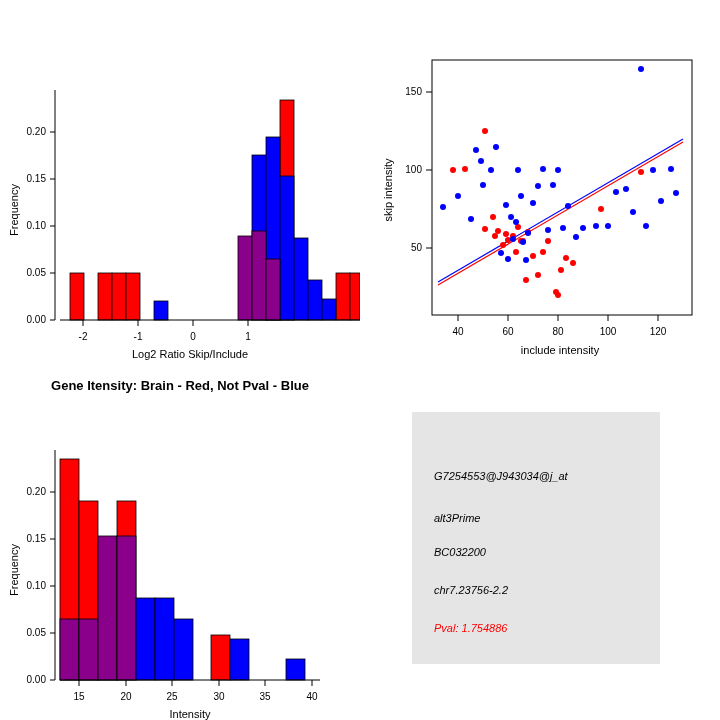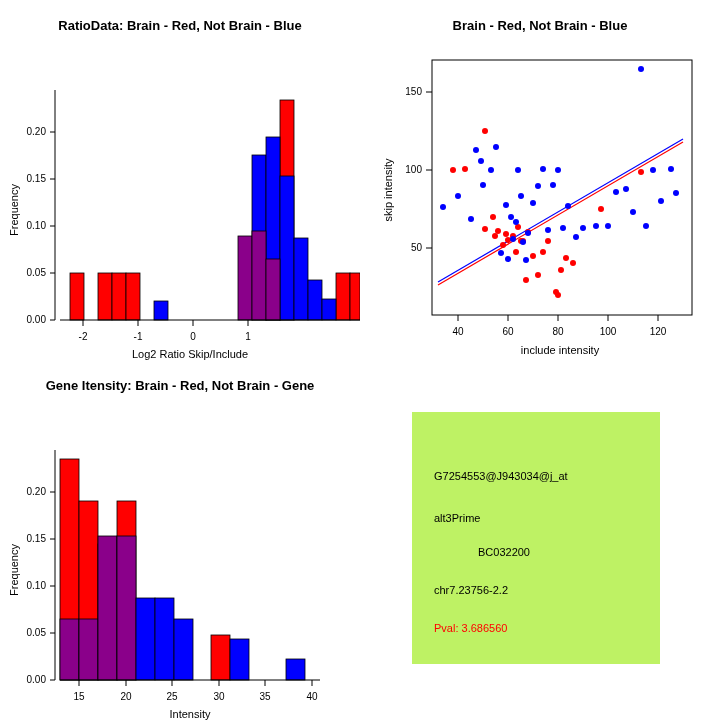--- a/index.html
+++ b/index.html
@@ -2,30 +2,29 @@
 <html><head>
 <meta charset="utf-8">
 <style>
   html,body{margin:0;padding:0;}
   body{width:720px;height:720px;background:#ffffff;font-family:"Liberation Sans",sans-serif;color:#000;}
   .page{position:relative;width:720px;height:720px;}
   .panel{position:absolute;}
   .title{font-size:13px;font-weight:bold;text-align:center;}
   svg{display:block;}
   text{font-family:"Liberation Sans",sans-serif;}
-  .infobox{background:#bef264;}
+  .infobox{background:#e5e5e5;font-style:italic;}
   .infotext{font-size:11px;}
 </style>
 </head>
 <body>
 
 <div class="page">
 
   <div class="panel" style="left:0;top:0;width:360px;height:360px;">
-    <div class="title" style="position:absolute;left:0;top:18px;width:360px;">RatioData: Brain - Red, Not Brain - Blue</div>
     <svg width="360" height="330" style="position:absolute;left:0;top:30px;">
 
       <line x1="55" y1="60" x2="55" y2="290" stroke="#000" stroke-width="1"></line>
       <line x1="55" y1="290" x2="50" y2="290" stroke="#000" stroke-width="1"></line>
       <line x1="55" y1="243" x2="50" y2="243" stroke="#000" stroke-width="1"></line>
       <line x1="55" y1="196" x2="50" y2="196" stroke="#000" stroke-width="1"></line>
       <line x1="55" y1="149" x2="50" y2="149" stroke="#000" stroke-width="1"></line>
       <line x1="55" y1="102" x2="50" y2="102" stroke="#000" stroke-width="1"></line>
       <text x="46" y="293" text-anchor="end" font-size="10">0.00</text>
       <text x="46" y="246" text-anchor="end" font-size="10">0.05</text>
@@ -68,21 +67,20 @@
       <line x1="248" y1="290" x2="248" y2="296" stroke="#000" stroke-width="1"></line>
       <text x="83" y="310" text-anchor="middle" font-size="10">-2</text>
       <text x="138" y="310" text-anchor="middle" font-size="10">-1</text>
       <text x="193" y="310" text-anchor="middle" font-size="10">0</text>
       <text x="248" y="310" text-anchor="middle" font-size="10">1</text>
       <text x="190" y="328" text-anchor="middle" font-size="11">Log2 Ratio Skip/Include</text>
     </svg>
   </div>
 
   <div class="panel" style="left:360px;top:0;width:360px;height:360px;">
-    <div class="title" style="position:absolute;left:0;top:18px;width:360px;">Brain - Red, Not Brain - Blue</div>
     <svg width="360" height="330" style="position:absolute;left:0;top:30px;">
       <rect x="72" y="30" width="260" height="255" fill="none" stroke="#000" stroke-width="1"></rect>
 
       <line x1="72" y1="218" x2="66" y2="218" stroke="#000"></line>
       <line x1="72" y1="140" x2="66" y2="140" stroke="#000"></line>
       <line x1="72" y1="62" x2="66" y2="62" stroke="#000"></line>
       <text x="62" y="221" text-anchor="end" font-size="10">50</text>
       <text x="62" y="143" text-anchor="end" font-size="10">100</text>
       <text x="62" y="65" text-anchor="end" font-size="10">150</text>
       <text x="32" y="160" font-size="11" text-anchor="middle" transform="rotate(-90 32 160)">skip intensity</text>
@@ -173,21 +171,21 @@
           <circle cx="286" cy="196" r="3"></circle>
         <circle cx="293" cy="140" r="3"></circle>
           <circle cx="301" cy="171" r="3"></circle>
         <circle cx="311" cy="139" r="3"></circle>
           <circle cx="316" cy="163" r="3"></circle>
       </g>
     </svg>
   </div>
 
   <div class="panel" style="left:0;top:360px;width:360px;height:360px;">
-    <div class="title" style="position:absolute;left:0;top:18px;width:360px;">Gene Itensity: Brain - Red, Not Brain - Gene</div>
+    <div class="title" style="position:absolute;left:0;top:18px;width:360px;">Gene Itensity: Brain - Red, Not Pval - Blue</div>
     <svg width="360" height="330" style="position:absolute;left:0;top:30px;">
       <line x1="55" y1="60" x2="55" y2="290" stroke="#000" stroke-width="1"></line>
       <line x1="55" y1="290" x2="50" y2="290" stroke="#000"></line>
       <line x1="55" y1="243" x2="50" y2="243" stroke="#000"></line>
       <line x1="55" y1="196" x2="50" y2="196" stroke="#000"></line>
       <line x1="55" y1="149" x2="50" y2="149" stroke="#000"></line>
       <line x1="55" y1="102" x2="50" y2="102" stroke="#000"></line>
       <text x="46" y="293" text-anchor="end" font-size="10">0.00</text>
       <text x="46" y="246" text-anchor="end" font-size="10">0.05</text>
       <text x="46" y="199" text-anchor="end" font-size="10">0.10</text>
@@ -234,18 +232,18 @@
       <text x="219" y="310" text-anchor="middle" font-size="10">30</text>
       <text x="265" y="310" text-anchor="middle" font-size="10">35</text>
       <text x="312" y="310" text-anchor="middle" font-size="10">40</text>
       <text x="190" y="328" text-anchor="middle" font-size="11">Intensity</text>
     </svg>
   </div>
 
   <div class="panel infobox" style="left:412px;top:412px;width:248px;height:252px;">
     <div class="infotext" style="position:absolute;left:22px;top:58px;">G7254553@J943034@j_at</div>
     <div class="infotext" style="position:absolute;left:22px;top:100px;">alt3Prime</div>
-    <div class="infotext" style="position:absolute;left:22px;top:134px;margin-left:44px;">BC032200</div>
+    <div class="infotext" style="position:absolute;left:22px;top:134px;">BC032200</div>
     <div class="infotext" style="position:absolute;left:22px;top:172px;">chr7.23756-2.2</div>
-    <div class="infotext" style="position:absolute;left:22px;top:210px;color:#ff0000;">Pval: 3.686560</div>
+    <div class="infotext" style="position:absolute;left:22px;top:210px;color:#ff0000;">Pval: 1.754886</div>
   </div>
 
 </div>
 
 </body></html>

